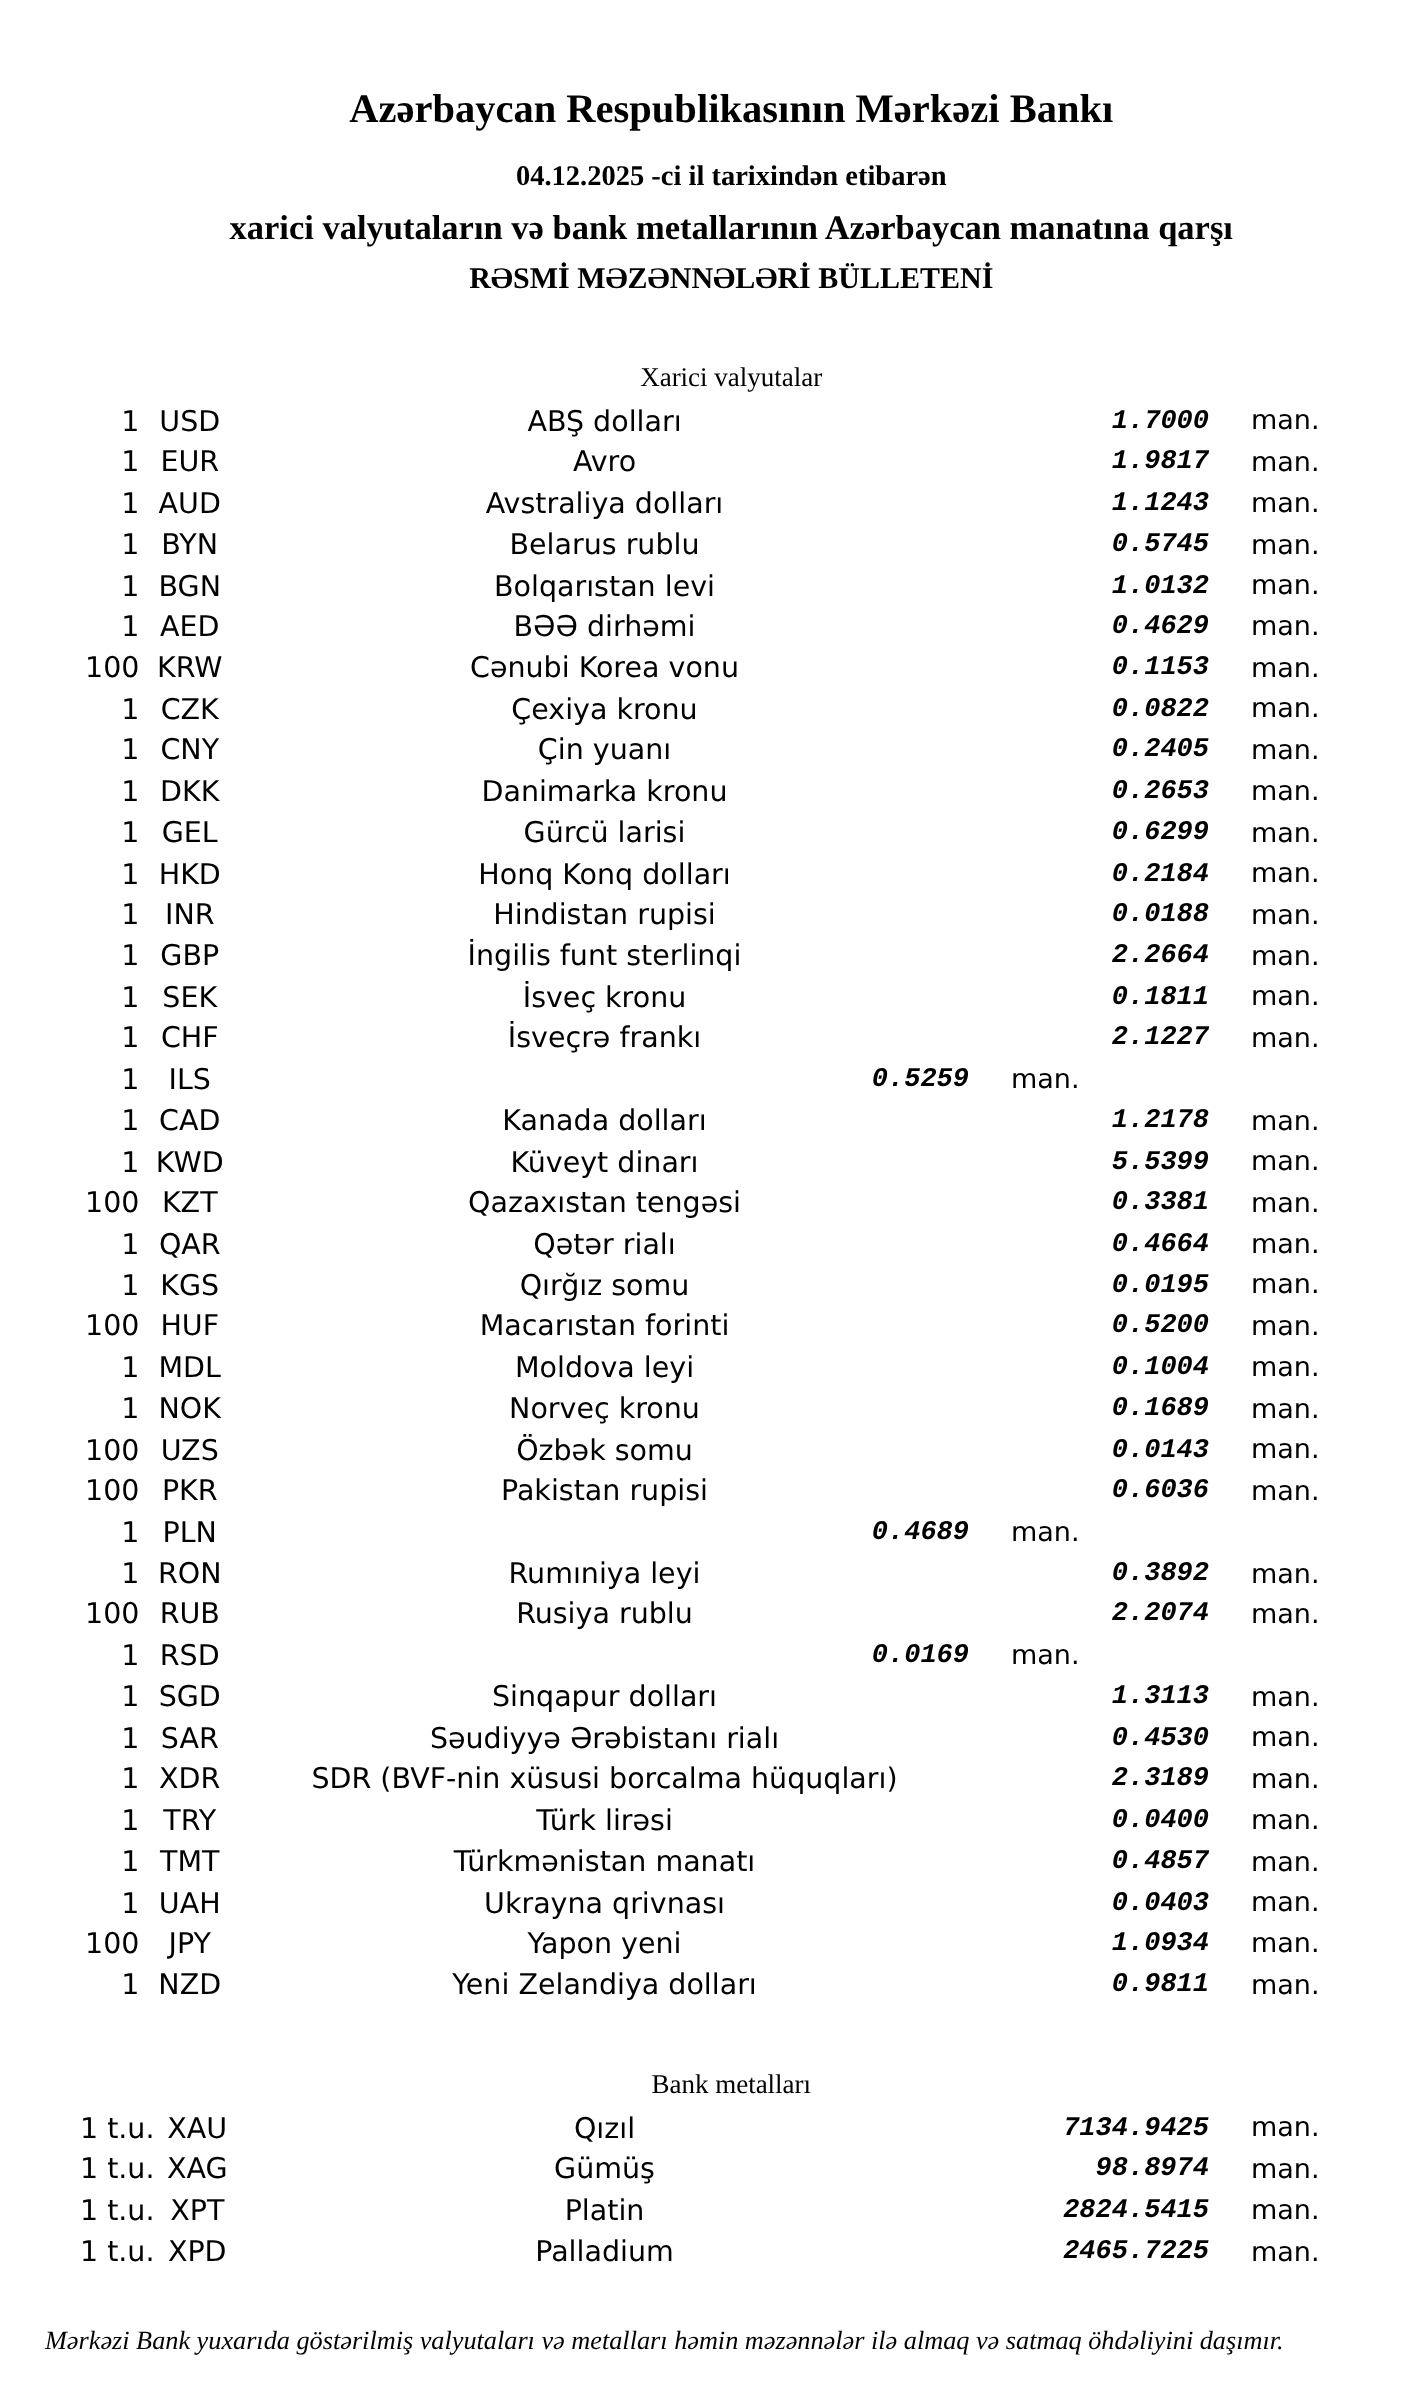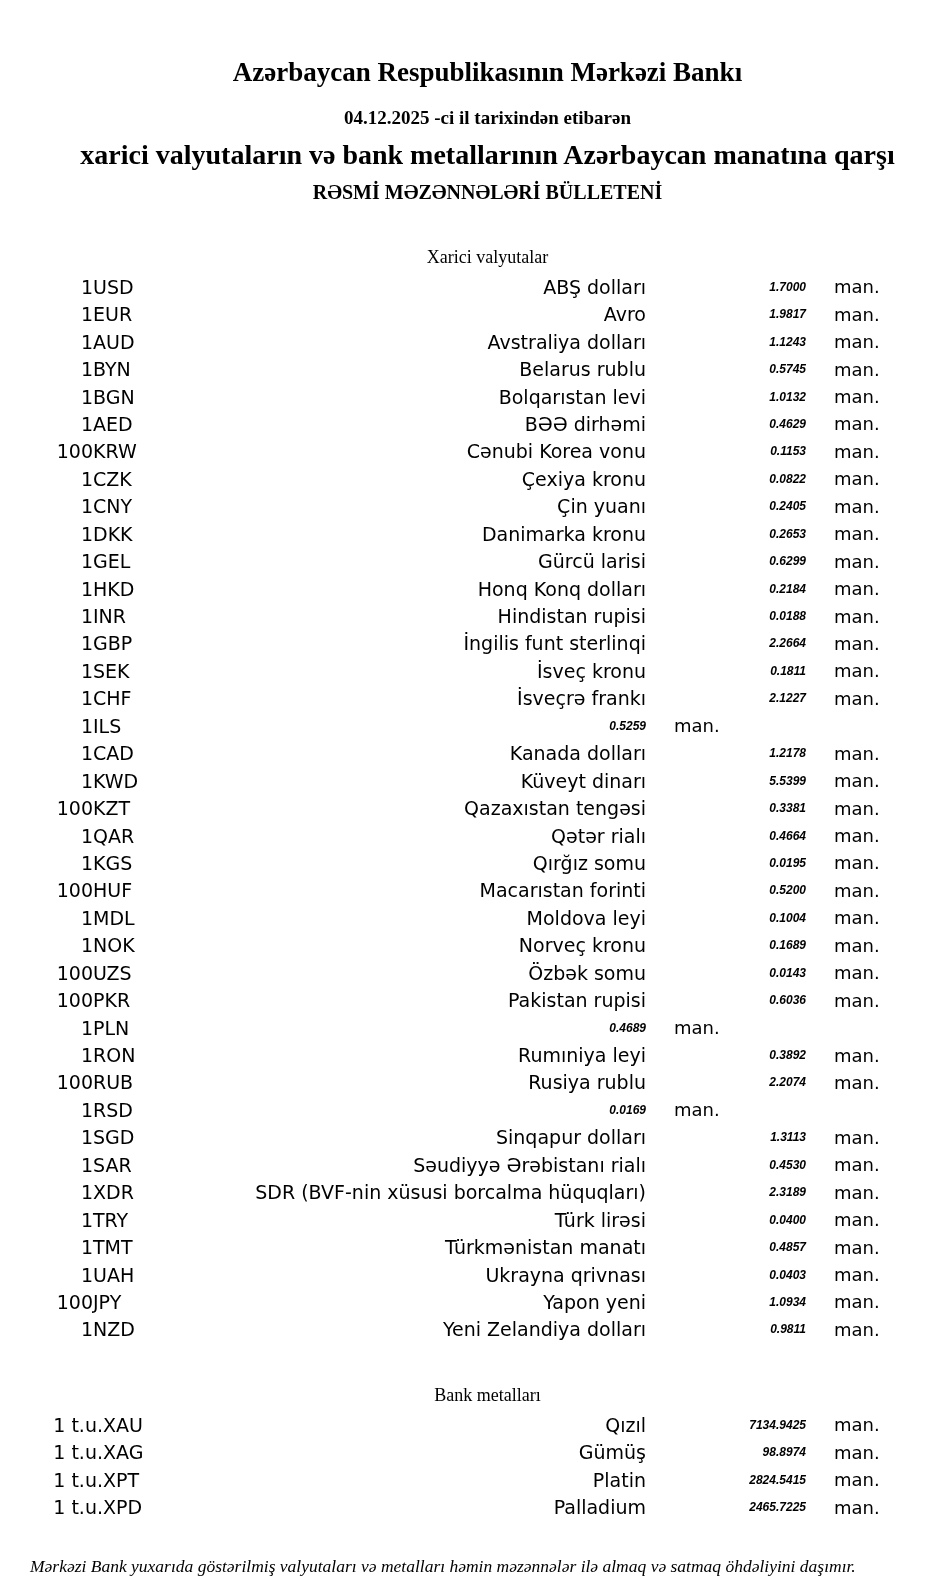--- a/index.html
+++ b/index.html
@@ -17,21 +17,21 @@
     width: 915px;
   }
   .doc-header {
     text-align: center;
     font-family: "Liberation Serif", serif;
     font-weight: 700;
     padding-top: 57px;
   }
   .page-title   { font-size: 27px; line-height: 1.15; text-align: center; }
   .date-line    { font-size: 19px; margin-top: 19px; }
-  .subtitle     { font-size: 28px; margin-top: 10px; }
+  .subtitle     { font-size: 23px; margin-top: 10px; }
   .bulletin-title { font-size: 20px; margin-top: 10px; }
 
   .section-title {
     text-align: center;
     font-family: "Liberation Serif", serif;
     font-weight: 400;
     font-size: 18px;
   }
   .currencies-title { margin-top: 43px; }
   .metals-title     { margin-top: 42px; }
@@ -40,28 +40,28 @@
   .rate-row {
     display: grid;
     grid-template-columns: 93px 67px 486px 160px 139px;
     align-items: center;
     height: 27.45px;
   }
   #metals-table .rate-row {
     grid-template-columns: 103px 57px 486px 160px 139px;
   }
   .cell-amount { text-align: right;  font-size: 19px; white-space: nowrap; }
-  .cell-code   { text-align: left; font-size: 19px; white-space: nowrap; }
-  .cell-name   { text-align: right;   font-size: 19px; white-space: nowrap; }
+  .cell-code   { text-align: center; font-size: 19px; white-space: nowrap; }
+  .cell-name   { text-align: center;   font-size: 19px; white-space: nowrap; }
   .cell-rate {
     text-align: right;
-    font-family: Liberation Sans, sans-serif;
+    font-family: Liberation Mono, monospace;
     font-style: italic;
     font-weight: 700;
-    font-size: 12px;
+    font-size: 18px;
     white-space: nowrap;
   }
   .cell-unit { text-align: left; padding-left: 28px; font-size: 18px; white-space: nowrap; }
 
   .footer-note {
     margin-top: 35px;
     padding-left: 30px;
     font-family: "Liberation Serif", serif;
     font-style: italic;
     font-size: 17.5px;

